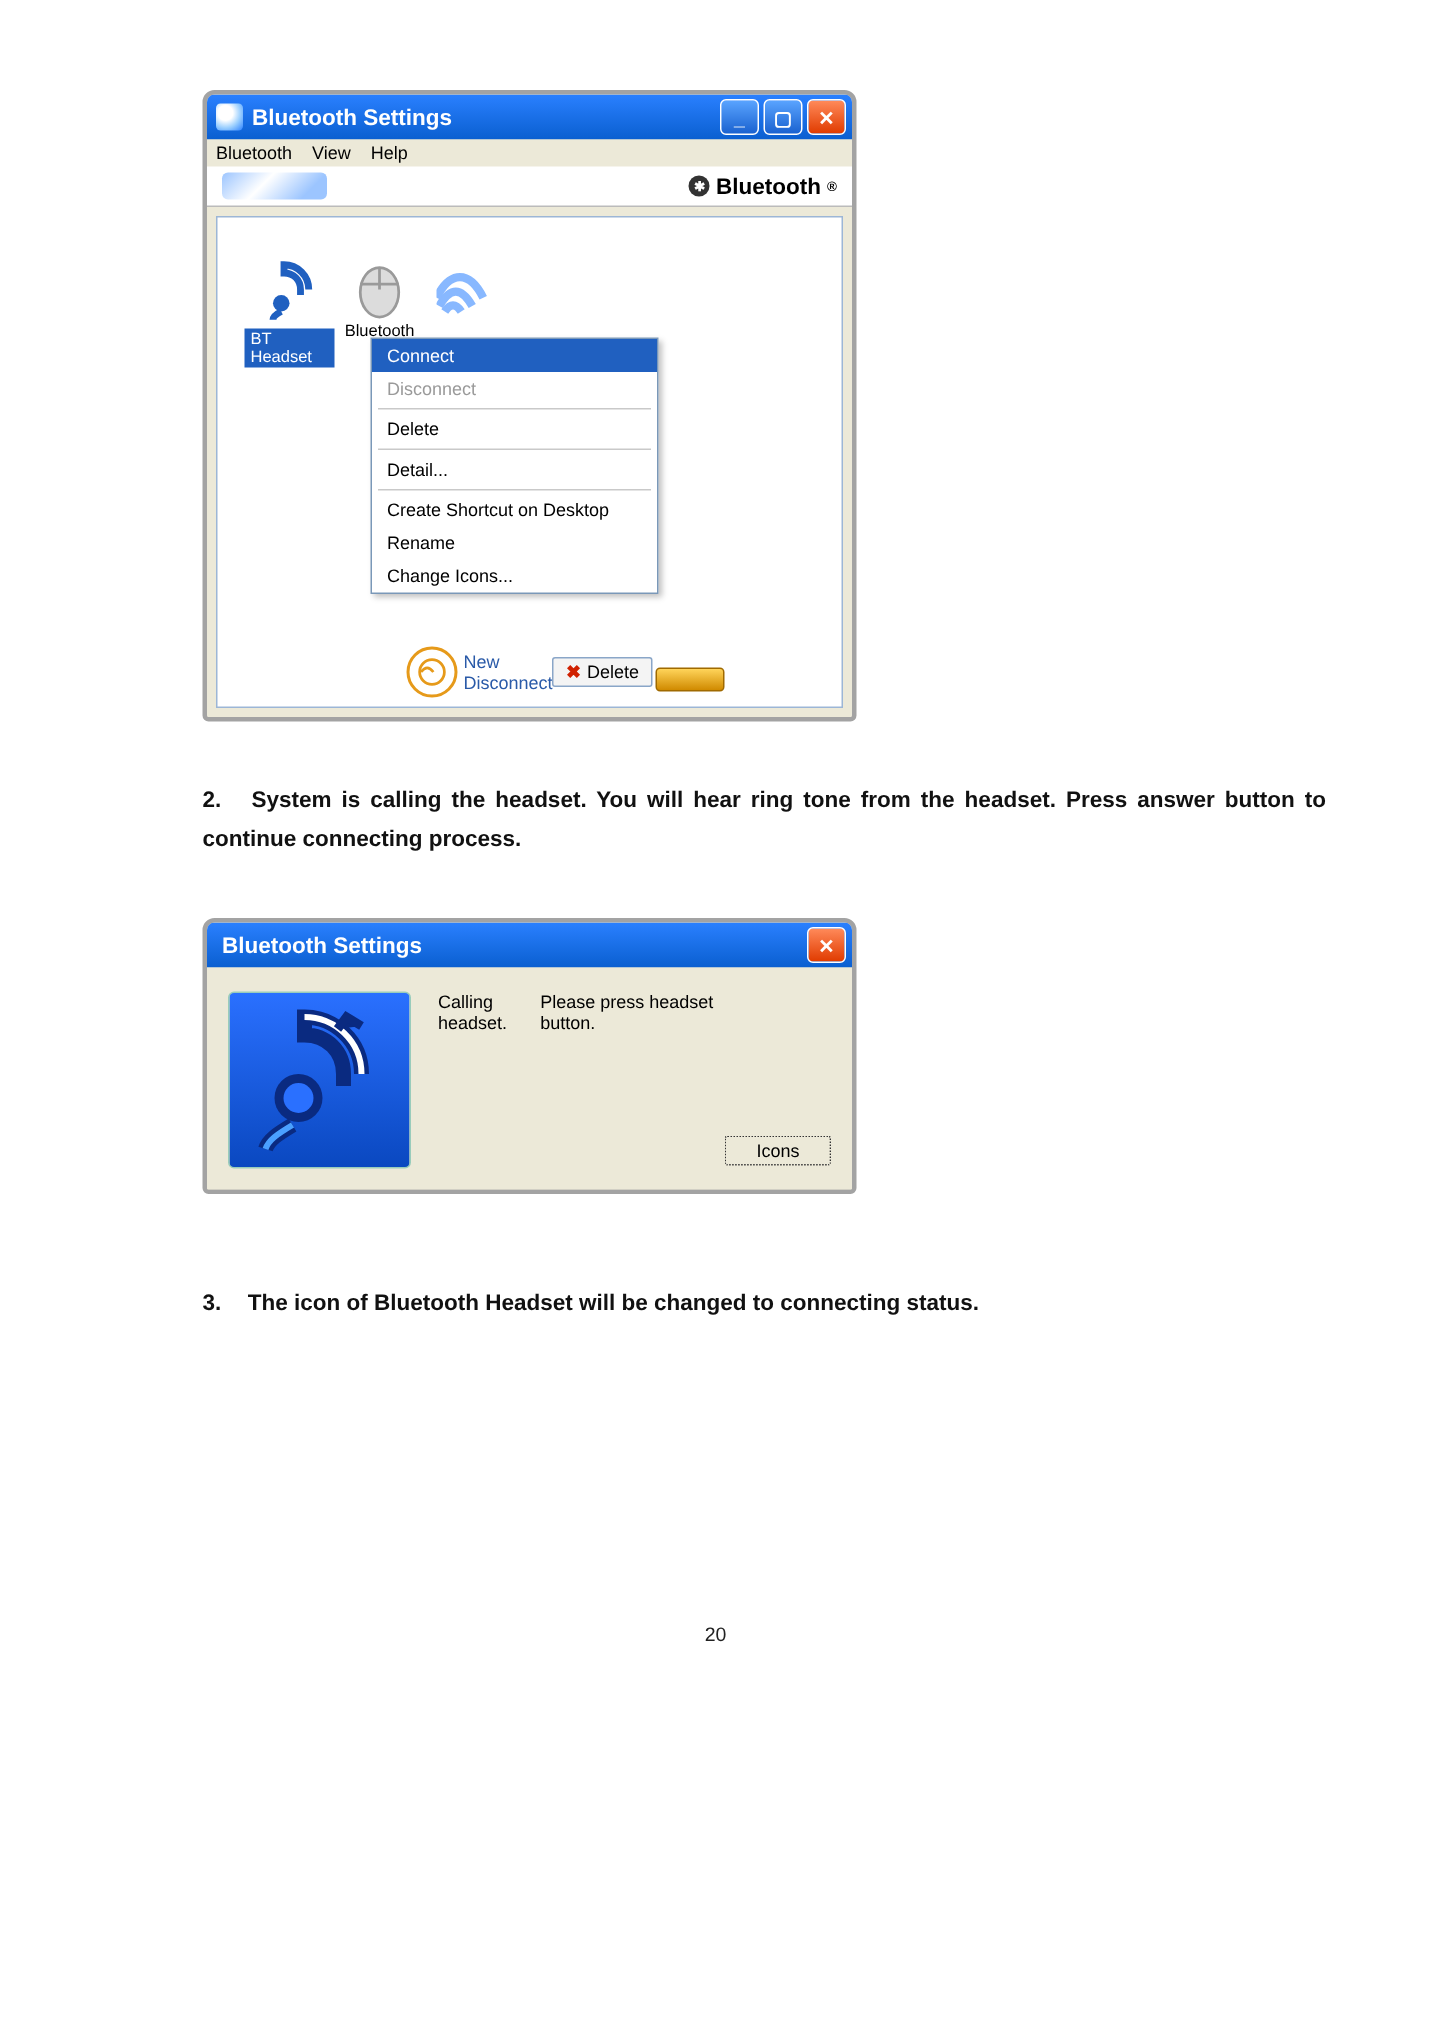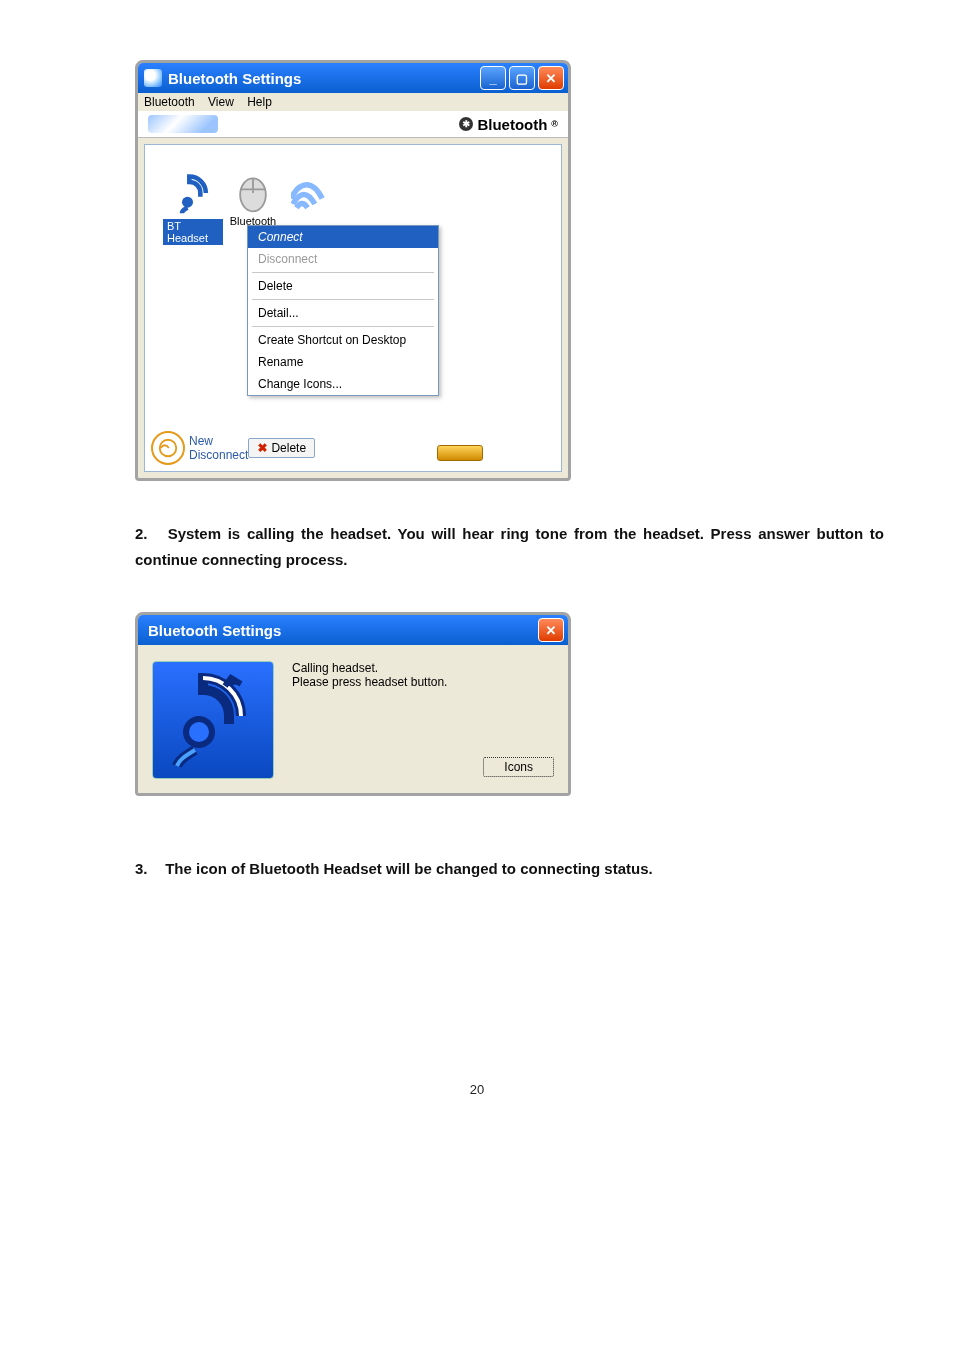--- a/index.html
+++ b/index.html
@@ -29,36 +29,36 @@
 .dev1-sel{background:#2060c0;color:#fff;padding:1px 4px;margin-top:4px;}
 
 .headset-svg{stroke:#2060c0;fill:none;stroke-width:5;}
 
 .mouse-body{fill:#dcdcdc;stroke:#9a9a9a;stroke-width:2;}
 
 .wave-svg path{stroke:#88b8ff;fill:none;stroke-width:6;}
 
 .ctx{position:absolute;left:92px;top:64px;background:#fff;border:1px solid #7a98b8;width:190px;font-size:12px;box-shadow:2px 2px 4px rgba(0,0,0,.25);}
 .ctx .row{padding:4px 10px;}
-.ctx .row.sel{background:#2060c0;color:#fff;font-style:italic;}
+.ctx .row.sel{background:#2060c0;color:#fff;}
 .ctx .row.dis{color:#9a9a9a;}
 .ctx .sep{height:1px;background:#c9c9c9;margin:2px 4px;}
 
-.tb-row{position:absolute;left:0;right:0;bottom:6px;display:flex;align-items:center;justify-content:flex-start;padding:0 6px;}
+.tb-row{position:absolute;left:0;right:0;bottom:6px;display:flex;align-items:center;justify-content:center;padding:0 6px;}
 .tb-left{display:flex;align-items:center;gap:4px;font-size:12px;color:#2a5aa8;}
 .newconn-icon{width:30px;height:30px;border-radius:50%;border:2px solid #e69a1a;display:flex;align-items:center;justify-content:center;}
 .newconn-icon svg{display:block;}
 .tb-btn{border:1px solid #8aa6c8;background:#f4f4f4;padding:2px 8px;font-size:12px;display:flex;align-items:center;gap:4px;border-radius:2px;}
 .tb-btn .x{color:#d02000;font-weight:bold;}
 .detail-chip{position:absolute;right:78px;bottom:10px;width:44px;height:14px;background:linear-gradient(#ffd45a,#d08a00);border-radius:3px;border:1px solid #a06a00;}
 
 .win2{width:430px;margin-left:135px;margin-top:40px;}
 .win2 .body{background:#ece9d8;padding:16px 14px 14px;display:flex;gap:18px;align-items:flex-start;}
 .big-headset{width:120px;height:116px;border:1px solid #9cb;border-radius:4px;background:linear-gradient(#2a70ff,#0a48c0);display:flex;align-items:center;justify-content:center;}
-.msg-col{flex:1;font-size:12px;display:flex;flex-direction:column;min-height:116px;}
+.msg-col{flex:1;font-size:12px;display:flex;flex-direction:row;min-height:116px;}
 .cancel-row{text-align:right;margin-top:auto;}
 .cancel-btn{border:1px dotted #333;background:#ece9d8;padding:2px 20px;font-size:12px;border-radius:2px;}
 
 .body-text{margin:40px 70px 0 135px;font-size:15px;line-height:1.7;color:#111;text-align:justify;font-weight:bold;}
 .body-text .num{display:inline-block;width:26px;}
 .page-num{text-align:center;font-size:13px;margin-top:200px;color:#222;}
 </style>
 </head>
 <body>
 <div class="page">

